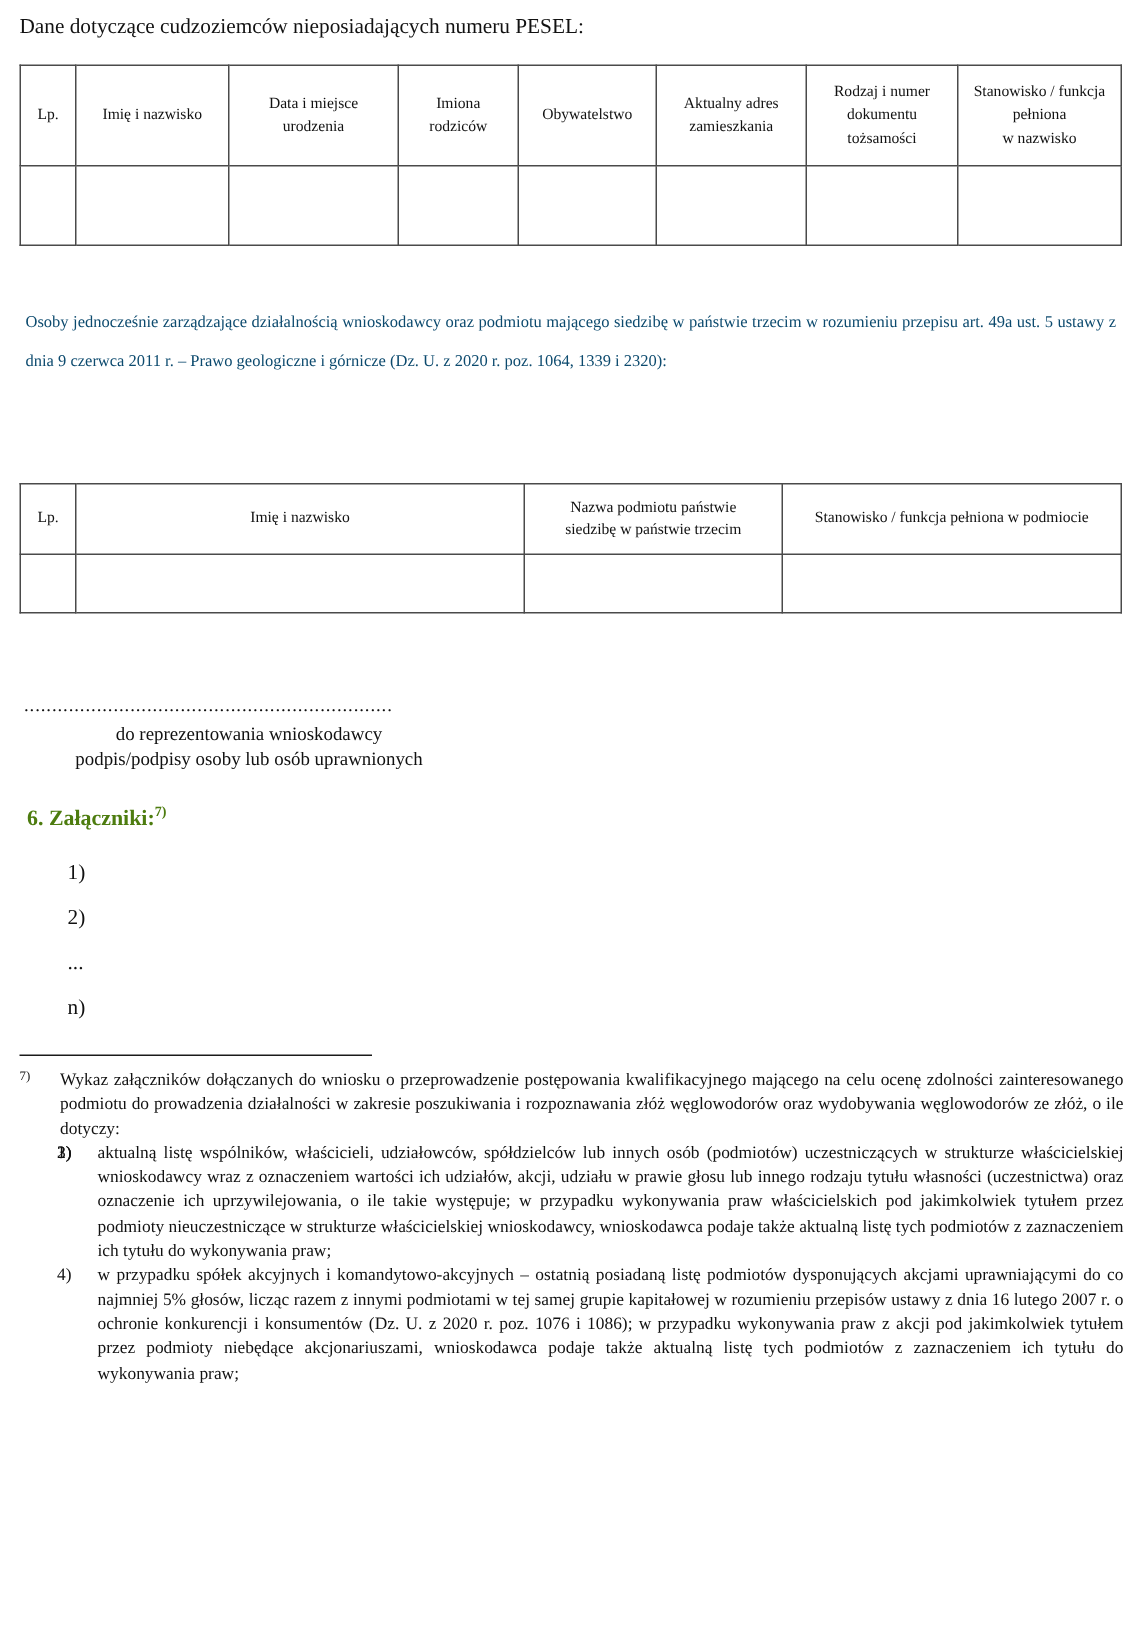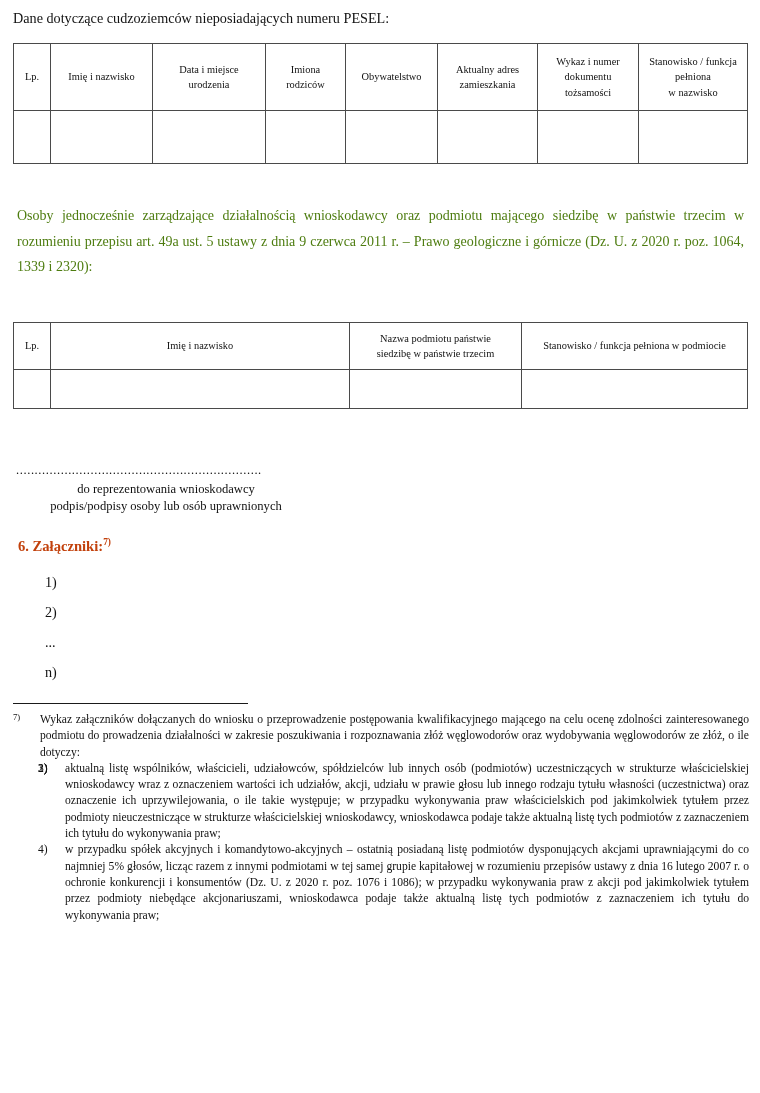--- a/index.html
+++ b/index.html
@@ -72,25 +72,25 @@
   }
   #table-managers thead td { height: 42px; }
   #table-managers td.blank { height: 34px; }
 
   
   .body-par {
     position: absolute;
     left: 17px;
     top: 203px;
     width: 727px;
-    font-size: 14px;
+    font-size: 11px;
     line-height: 25.5px;
     text-align: justify;
     text-justify: inter-word;
-    color: #4d7c0f;
+    color: #0c4a6e;
   }
 
   
   .signature-block {
     position: absolute;
     left: 16px;
     top: 464px;
     width: 300px;
     text-align: center;
   }
@@ -111,21 +111,21 @@
     margin-top: 3px;
   }
 
   
   .attachments-heading {
     position: absolute;
     left: 18px;
     top: 538px;
     font-size: 14.6px;
     font-weight: bold;
-    color: #c2410c;
+    color: #4d7c0f;
   }
   .attachments-heading sup {
     font-size: 9.4px;
     font-weight: bold;
     vertical-align: super;
     line-height: 0;
   }
   .attachments-list {
     position: absolute;
     left: 45px;
@@ -225,21 +225,21 @@
           <span class="cellline">rodziców</span>
         </td>
         <td>
           <span class="cellline">Obywatelstwo</span>
         </td>
         <td>
           <span class="cellline">Aktualny adres</span>
           <span class="cellline">zamieszkania</span>
         </td>
         <td>
-          <span class="cellline">Wykaz i numer</span>
+          <span class="cellline">Rodzaj i numer</span>
           <span class="cellline">dokumentu</span>
           <span class="cellline">tożsamości</span>
         </td>
         <td>
           <span class="cellline">Stanowisko / funkcja</span>
           <span class="cellline">pełniona</span>
           <span class="cellline">w nazwisko</span>
         </td>
       </tr>
     </thead>

